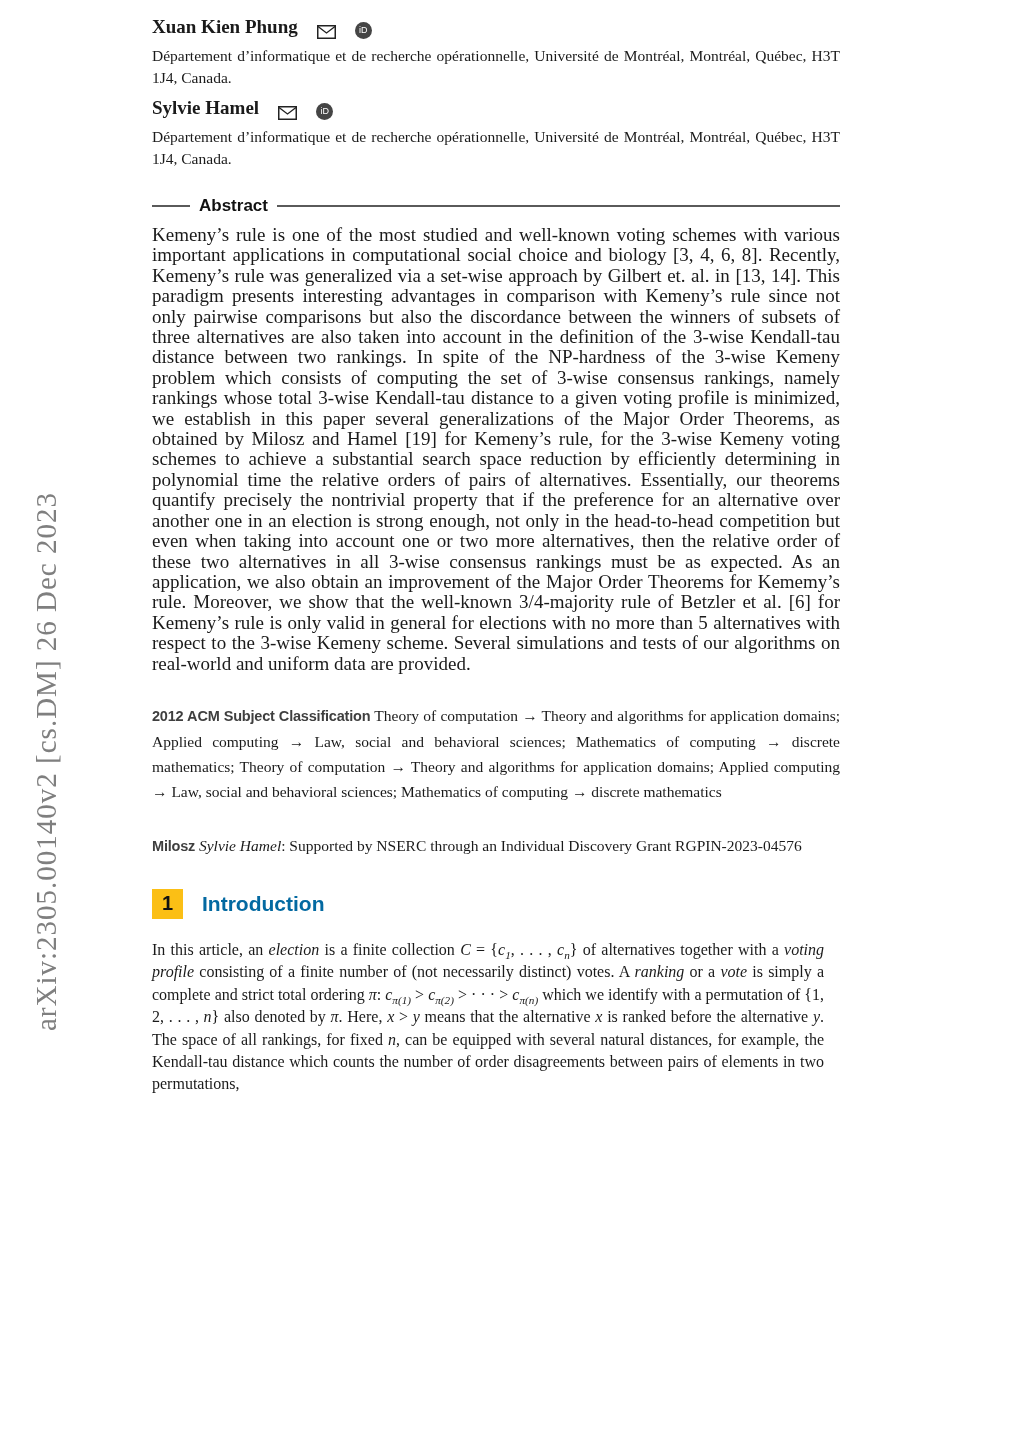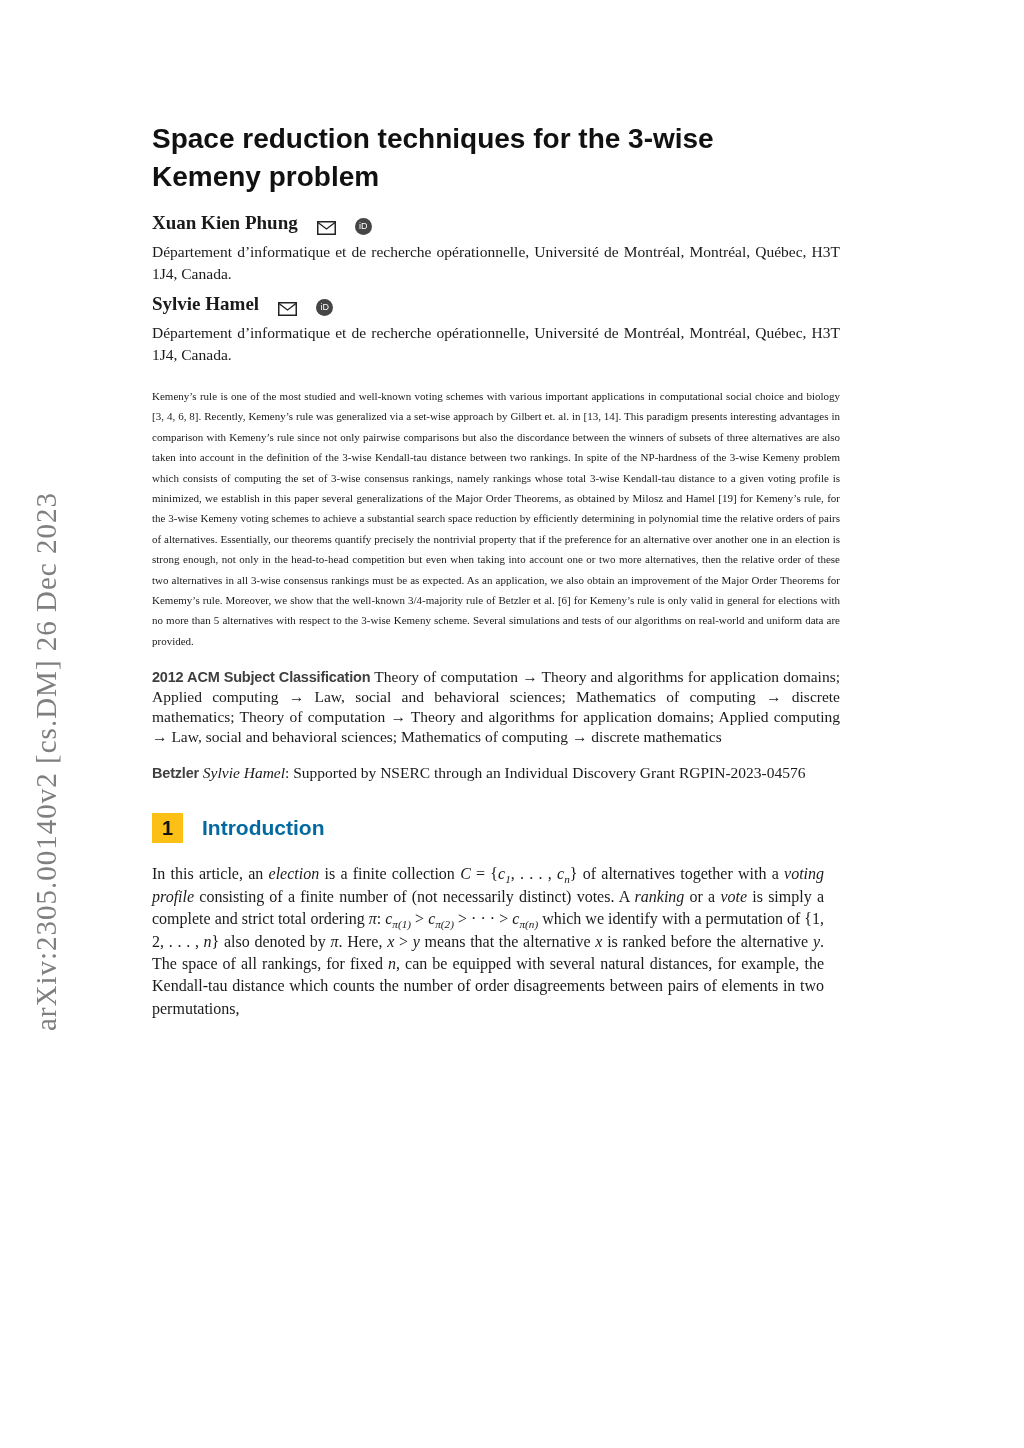--- a/index.html
+++ b/index.html
@@ -67,29 +67,29 @@
   .rule{height:2px;background:#5a5a5a;}
   .rule.short{width:38px;}
   .rule.long{flex:1;}
   .abstract-label{
     font-family:"Liberation Sans", sans-serif;
     font-weight:bold;
     font-size:17px;
     color:#111;
   }
   .abstract-text{
-    margin:21px 0 0 0;
-    font-size:11px;
+    margin:9px 0 0 0;
+    font-size:19px;
     line-height:20.4px;
     text-align:justify;
   }
   .meta{
-    margin:16px 0 0 0;
+    margin:29px 0 0 0;
     font-size:15.5px;
-    line-height:20px;
+    line-height:25px;
     text-align:justify;
   }
   .meta-label{
     font-family:"Liberation Sans", sans-serif;
     font-weight:bold;
     font-size:14.5px;
     color:#3f3f3f;
     letter-spacing:-0.2px;
   }
   .italic{font-style:italic;}
@@ -118,21 +118,20 @@
 </style>
 </head>
 <body>
 
 <div class="page">
 
   <div class="watermark" style="color: rgb(127, 127, 127);">arXiv:2305.00140v2  [cs.DM]  26 Dec 2023</div>
 
   <div class="content">
 
-    <h1 class="title">Space reduction techniques for the 3-wise Kemeny problem</h1>
 
     <div class="author-block">
       <div class="author-name-row">
         <span>Xuan Kien Phung</span>
         <span class="mail-icon">
             <svg width="19" height="14" viewBox="0 0 19 14">
               <rect x="0.75" y="0.75" width="17.5" height="12.5" fill="none" stroke="#222222" stroke-width="1.5"></rect>
               <path d="M1 1.5 L9.5 8 L18 1.5" fill="none" stroke="#222222" stroke-width="1.3"></path>
             </svg>
           </span>
@@ -152,27 +151,32 @@
               <path d="M1 1.5 L9.5 8 L18 1.5" fill="none" stroke="#222222" stroke-width="1.3"></path>
             </svg>
           </span>
         <span class="orcid">
             <span>iD</span>
           </span>
       </div>
       <div class="affiliation">Département d’informatique et de recherche opérationnelle, Université de Montréal, Montréal, Québec, H3T 1J4, Canada.</div>
     </div>
 
+    <div class="abstract-heading">
+      <span class="rule short" style="background: rgb(90, 90, 90);"></span>
+      <span class="abstract-label">Abstract</span>
+      <span class="rule long" style="background: rgb(90, 90, 90);"></span>
+    </div>
 
     <p class="abstract-text">Kemeny’s rule is one of the most studied and well-known voting schemes with various important applications in computational social choice and biology [3, 4, 6, 8]. Recently, Kemeny’s rule was generalized via a set-wise approach by Gilbert et. al. in [13, 14]. This paradigm presents interesting advantages in comparison with Kemeny’s rule since not only pairwise comparisons but also the discordance between the winners of subsets of three alternatives are also taken into account in the definition of the 3-wise Kendall-tau distance between two rankings. In spite of the NP-hardness of the 3-wise Kemeny problem which consists of computing the set of 3-wise consensus rankings, namely rankings whose total 3-wise Kendall-tau distance to a given voting profile is minimized, we establish in this paper several generalizations of the Major Order Theorems, as obtained by Milosz and Hamel [19] for Kemeny’s rule, for the 3-wise Kemeny voting schemes to achieve a substantial search space reduction by efficiently determining in polynomial time the relative orders of pairs of alternatives. Essentially, our theorems quantify precisely the nontrivial property that if the preference for an alternative over another one in an election is strong enough, not only in the head-to-head competition but even when taking into account one or two more alternatives, then the relative order of these two alternatives in all 3-wise consensus rankings must be as expected. As an application, we also obtain an improvement of the Major Order Theorems for Kememy’s rule. Moreover, we show that the well-known 3/4-majority rule of Betzler et al. [6] for Kemeny’s rule is only valid in general for elections with no more than 5 alternatives with respect to the 3-wise Kemeny scheme. Several simulations and tests of our algorithms on real-world and uniform data are provided.</p>
 
     <p class="meta"><span class="meta-label">2012 ACM Subject Classification</span> <span>Theory of computation → Theory and algorithms for application domains; Applied computing → Law, social and behavioral sciences; Mathematics of computing → discrete mathematics; Theory of computation → Theory and algorithms for application domains; Applied computing → Law, social and behavioral sciences; Mathematics of computing → discrete mathematics</span></p>
 
 
-    <p class="meta"><span class="meta-label">Betzler</span> <span class="italic">Sylvie Hamel</span><span>: Supported by NSERC through an Individual Discovery Grant RGPIN-2023-04576</span></p>
+    <p class="meta"><span class="meta-label">Milosz</span> <span class="italic">Sylvie Hamel</span><span>: Supported by NSERC through an Individual Discovery Grant RGPIN-2023-04576</span></p>
 
     <div class="section-heading">
       <span class="section-number" style="background: rgb(251, 191, 21);">1</span>
       <span class="section-title">Introduction</span>
     </div>
 
     <p class="body-par"><span>In this article, an </span><span class="seg-i">election</span><span> is a finite collection </span><span class="seg-m">C</span><span> = {</span><span class="seg-m">c</span><sub>1</sub><span>, . . . , </span><span class="seg-m">c</span><sub>n</sub><span>} of alternatives together with a </span><span class="seg-i">voting profile</span><span> consisting of a finite number of (not necessarily distinct) votes. A </span><span class="seg-i">ranking</span><span> or a </span><span class="seg-i">vote</span><span> is simply a complete and strict total ordering </span><span class="seg-m">π</span><span>: </span><span class="seg-m">c</span><sub>π(1)</sub><span> &gt; </span><span class="seg-m">c</span><sub>π(2)</sub><span> &gt; · · · &gt; </span><span class="seg-m">c</span><sub>π(n)</sub><span> which we identify with a permutation of {1, 2, . . . , </span><span class="seg-m">n</span><span>} also denoted by </span><span class="seg-m">π</span><span>. Here, </span><span class="seg-m">x</span><span> &gt; </span><span class="seg-m">y</span><span> means that the alternative </span><span class="seg-m">x</span><span> is ranked before the alternative </span><span class="seg-m">y</span><span>. The space of all rankings, for fixed </span><span class="seg-m">n</span><span>, can be equipped with several natural distances, for example, the Kendall-tau distance which counts the number of order disagreements between pairs of elements in two permutations,</span></p>
 
   </div>
 </div>

